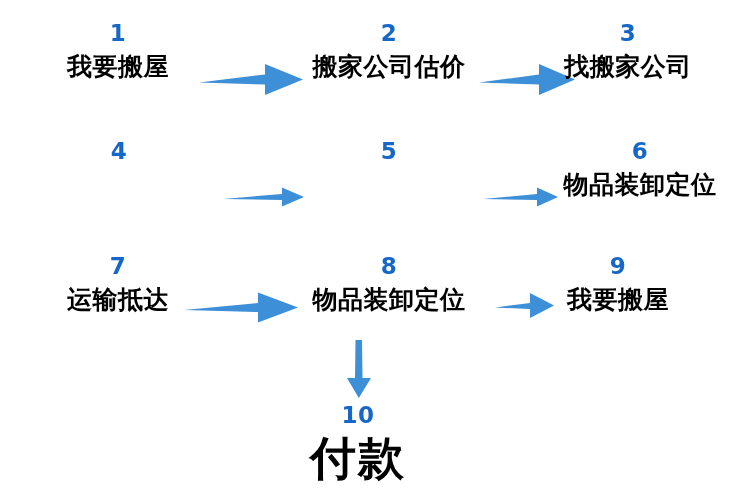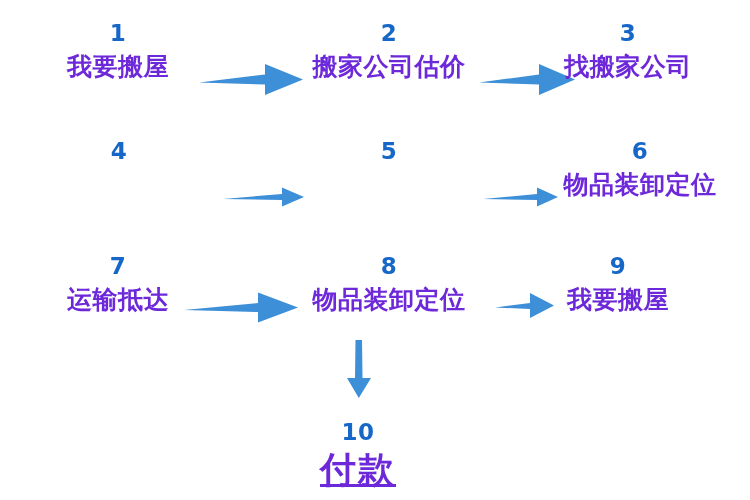--- a/index.html
+++ b/index.html
@@ -33,33 +33,32 @@
   .step-number {
     font-size: 23px;
     font-weight: bold;
     color: #1667c8;
     letter-spacing: 0.5px;
     margin-bottom: 9px;
   }
   .step-label {
     font-size: 25px;
     font-weight: bold;
-    color: #6d28d9;
+    color: #000000;
     letter-spacing: 0.5px;
   }
 
   
   .step.final .step-number {
     font-size: 23px;
     margin-bottom: 8px;
   }
   .step.final .step-label {
-    font-size: 36px;
+    font-size: 46px;
     letter-spacing: 2px;
-    text-decoration: underline;
   }
 
   
   .arrow {
     position: absolute;
   }
   .arrow svg { display: block; }
 </style>
 </head>
 <body>
@@ -144,18 +143,18 @@
     <div class="step-number">9</div>
     <div class="step-label">我要搬屋</div>
   </div>
 
   <div class="arrow" style="left:342px; top:338px;">
     <svg width="34" height="62" viewBox="0 0 34 62">
       <path d="M13.5,2 L20,2 L20.5,40 L29,40 L16.8,60 L5,40 L13,40 Z" fill="#3d8fd8"></path>
     </svg>
   </div>
 
-  <div class="step final" style="left:288px; top:404px; width:140px;margin-top:17px;">
+  <div class="step final" style="left:288px; top:404px; width:140px;">
     <div class="step-number">10</div>
     <div class="step-label">付款</div>
   </div>
 
 </div>
 
 </body></html>

